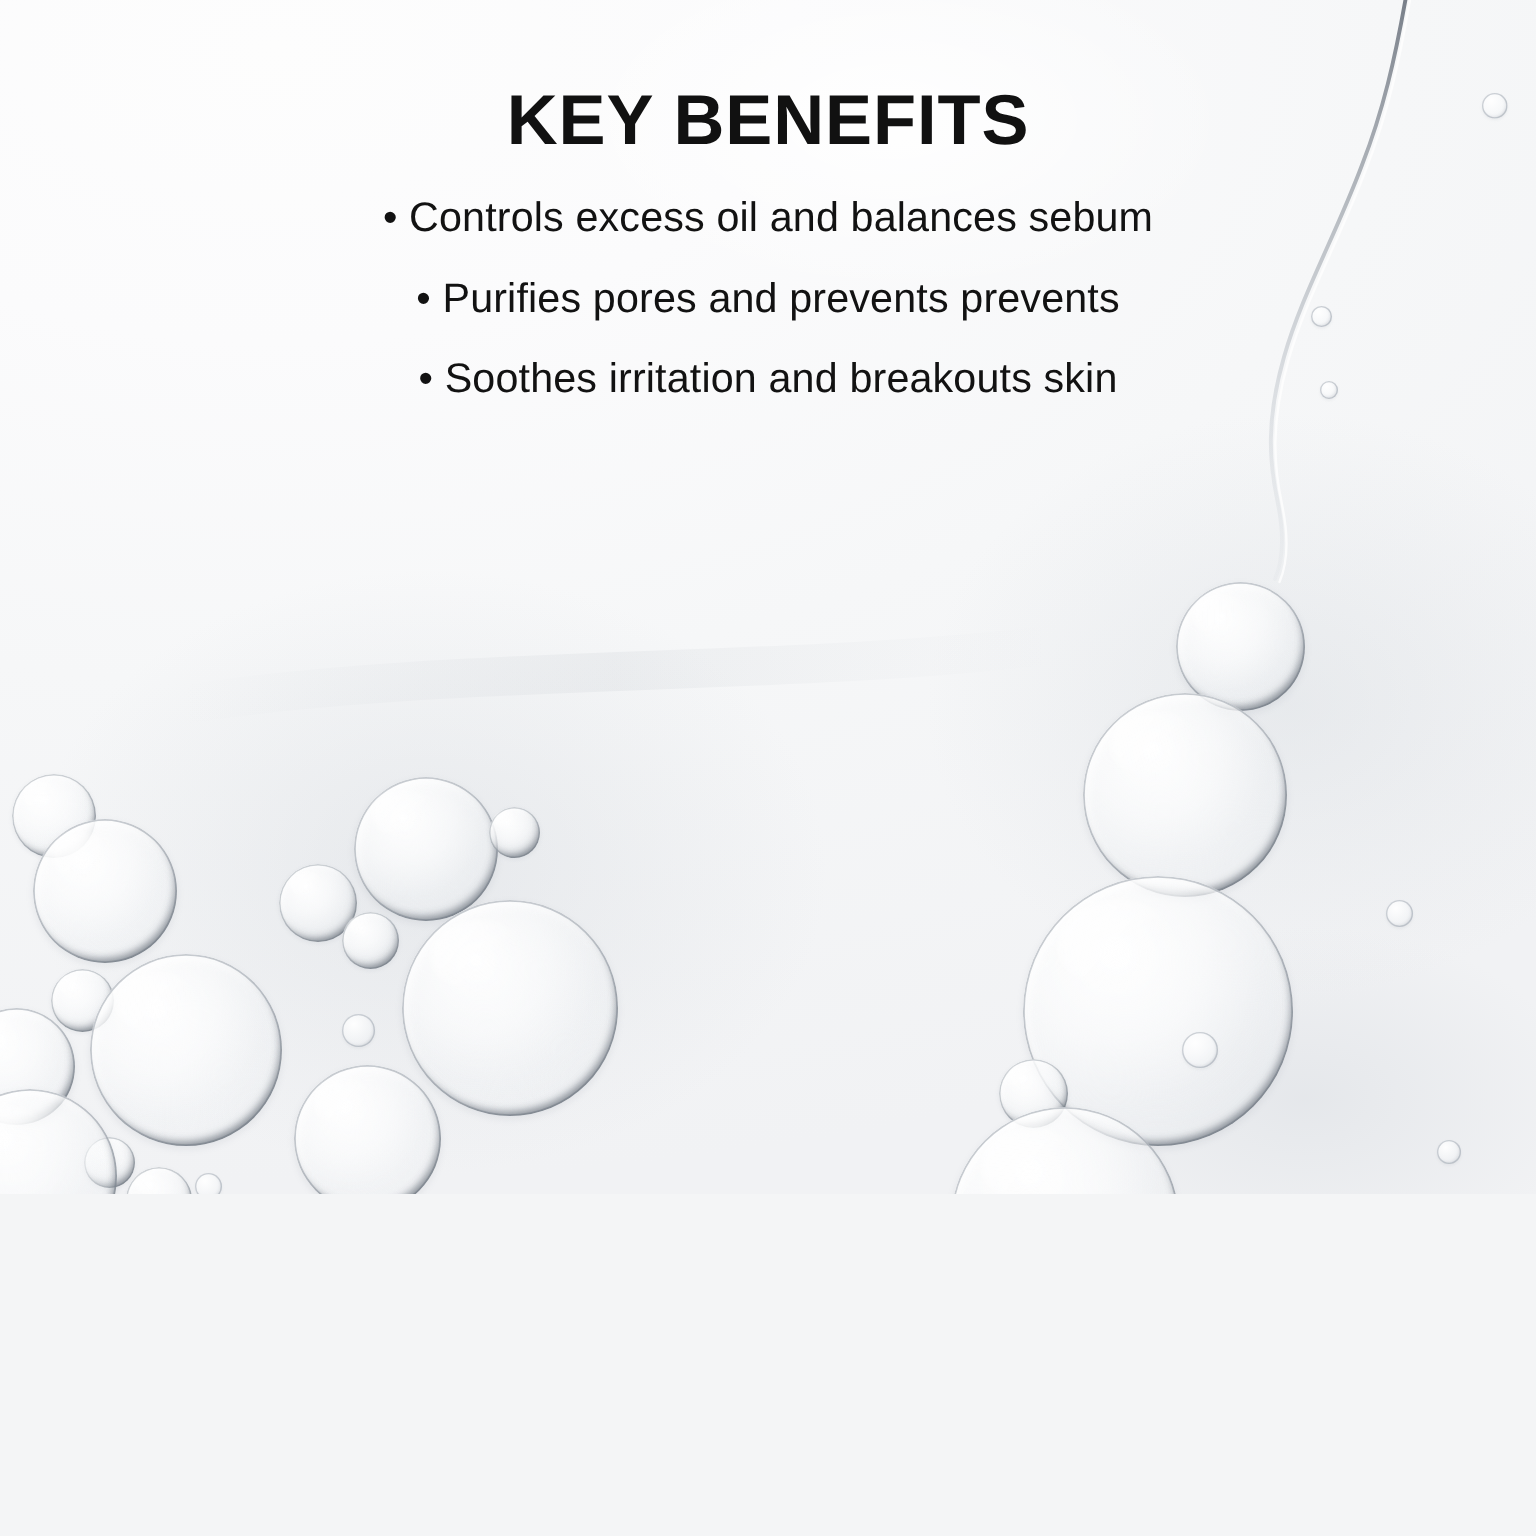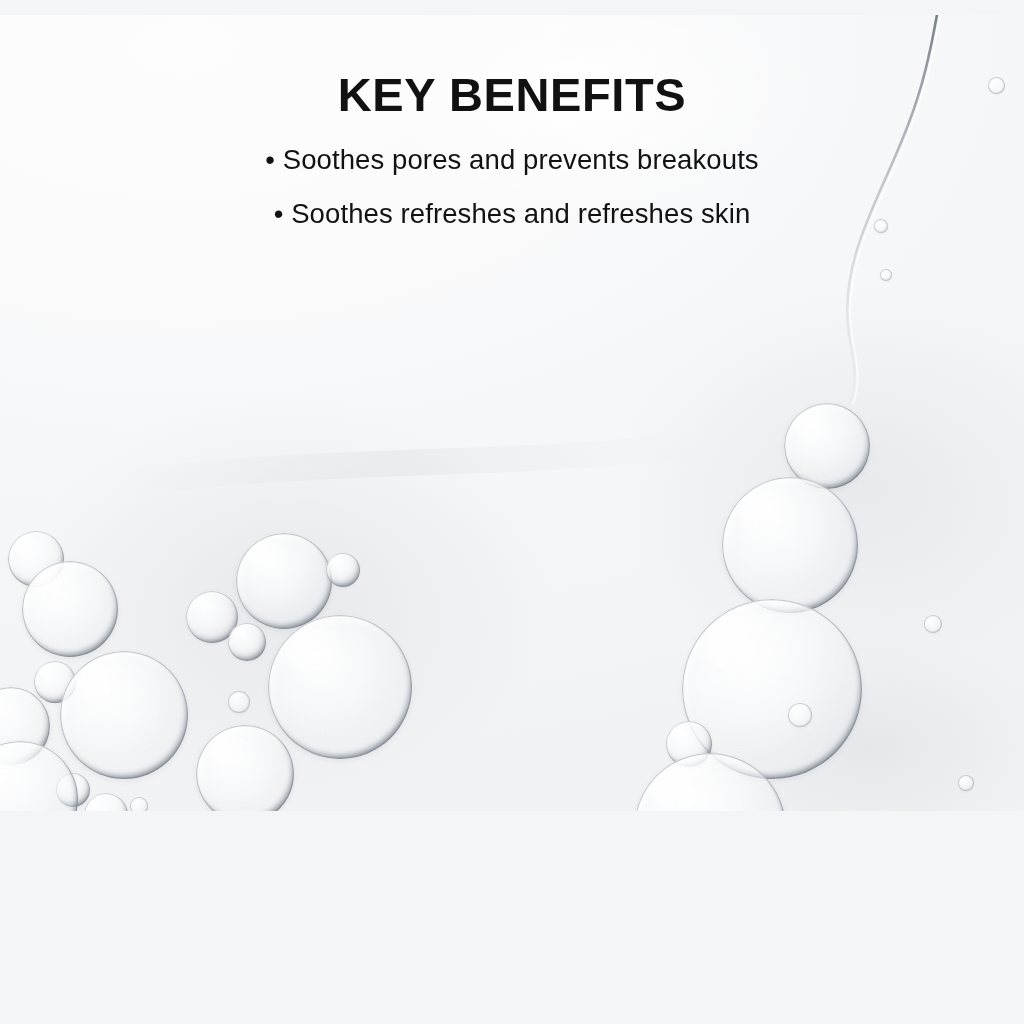--- a/index.html
+++ b/index.html
@@ -10,21 +10,20 @@
     overflow:hidden;
     background:#f4f5f6;
   }
   .canvas{
     position:relative;
     width:1024px;height:796px;
     overflow:hidden;
     background:
       radial-gradient(130% 95% at 18% 4%,  #fdfdfd 0%, #fbfbfc 26%, #f6f7f8 56%, #f1f2f4 100%),
       linear-gradient(160deg,#fcfcfd 0%,#f6f7f8 48%,#eef0f2 100%);
-    margin-top: 15px;
   }
 
   
   .wash{position:absolute;pointer-events:none;}
   .wash.w1{left:-8%;top:38%;width:72%;height:70%;
     background:radial-gradient(closest-side,rgba(205,210,216,.35),rgba(205,210,216,0) 72%);}
   .wash.w2{left:52%;top:26%;width:64%;height:66%;
     background:radial-gradient(closest-side,rgba(203,209,215,.30),rgba(203,209,215,0) 74%);}
   .wash.w3{left:28%;top:-10%;width:60%;height:40%;
     background:radial-gradient(closest-side,rgba(255,255,255,.9),rgba(255,255,255,0) 75%);}
@@ -195,18 +194,19 @@
     <div class="bubble tiny" style="left:880px;top:254px;width:12px;height:12px;"></div>
     <div class="bubble tiny" style="left:924px;top:600px;width:18px;height:18px;"></div>
     <div class="bubble tiny" style="left:958px;top:760px;width:16px;height:16px;"></div>
     <div class="bubble tiny" style="left:978px;top:930px;width:15px;height:15px;"></div>
     <div class="bubble tiny" style="left:1002px;top:936px;width:20px;height:20px;"></div>
   </div>
 
   <div class="overlay">
     <h1 class="title">KEY BENEFITS</h1>
     <ul class="bullets">
-      <li>• Soothes pores and prevents breakouts</li>
-      <li>• Soothes refreshes and refreshes skin</li>
+      <li>• Controls excess oil and balances sebum</li>
+      <li>• Purifies pores and prevents prevents</li>
+      <li>• Soothes irritation and breakouts skin</li>
     </ul>
   </div>
 
 </div>
 
 </body></html>

